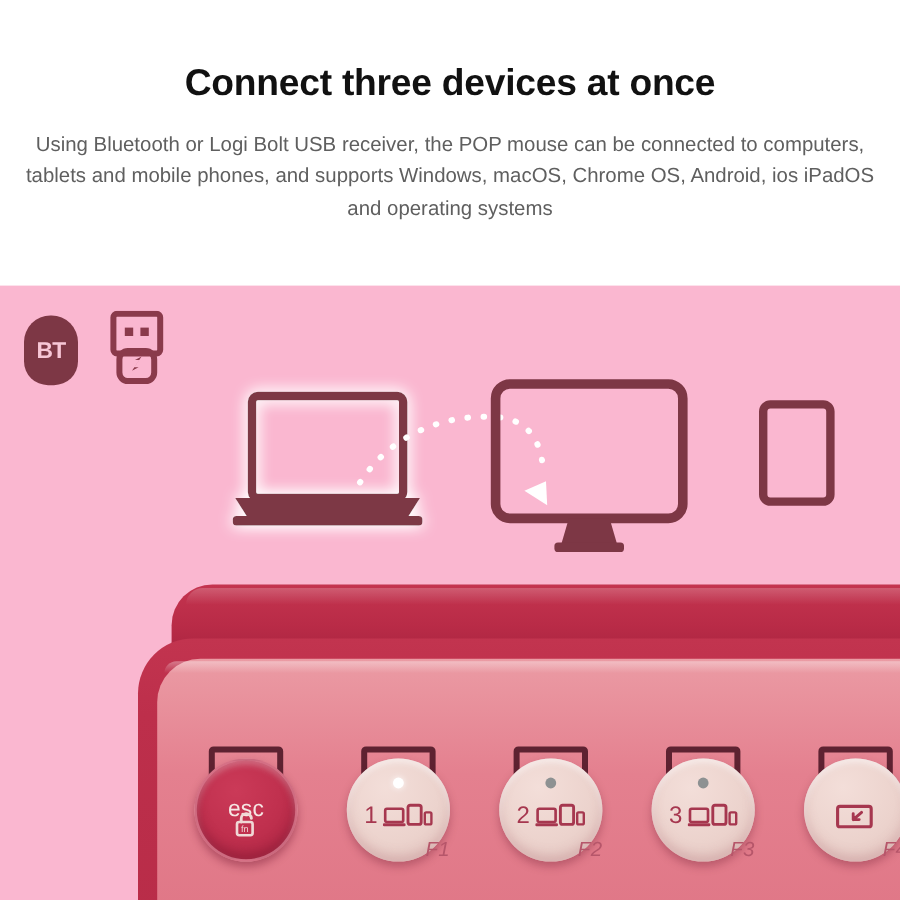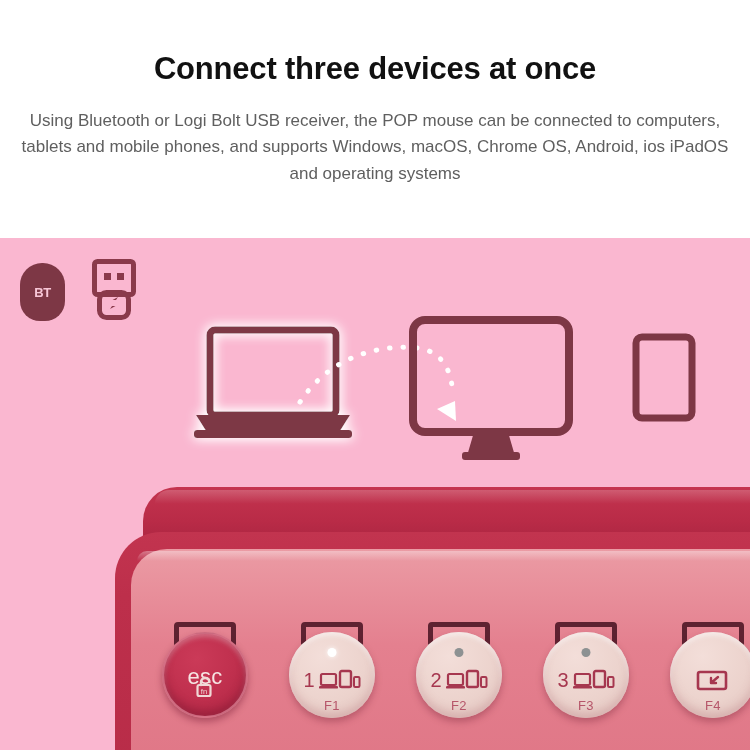--- a/index.html
+++ b/index.html
@@ -34,21 +34,21 @@
     background:#fab7d0;overflow:hidden;
   }
 
   
   .bt-badge{
     position:absolute;left:20px;top:263px;width:45px;height:58px;
     background:#7d3745;border-radius:22px 22px 20px 20px;
     display:flex;align-items:center;justify-content:center;
   }
   .bt-badge .bt-text{
-    color:#f7c6d6;font-size:13px;font-weight:bold;letter-spacing:-0.5px;
+    color:#f7c6d6;font-size:19px;font-weight:bold;letter-spacing:-0.5px;
     line-height:1;
   }
 
   
   .usb-icon{position:absolute;left:90px;top:259px;width:48px;height:62px;}
 
   
   .devices{position:absolute;left:0;top:238px;width:750px;height:280px;}
 
   
@@ -114,26 +114,26 @@
   .led.on{background:#ffffff;box-shadow:0 0 5px rgba(255,255,255,.9);}
   .led.off{background:#8d9192;}
 
   .key-main{
     position:absolute;top:36px;left:0;right:0;
     display:flex;align-items:center;justify-content:center;gap:4px;
     color:#a6374f;
   }
   .key-num{font-size:20px;font-weight:500;line-height:1;color:#a6374f;}
   .key-sub{
-    position:absolute;top:66px;left:0;right:0;text-align:center;
-    font-size:13px;color:#b6566a;letter-spacing:.3px;
+    position:absolute;top:66px;left:0;right:0;text-align:right;
+    font-size:17px;color:#b6566a;letter-spacing:.3px;font-style:italic;
   }
   .esc-label{
     position:absolute;top:30px;left:0;right:0;text-align:center;
-    font-size:22px;color:#f6e5e3;letter-spacing:.2px;
+    font-size:19px;color:#f6e5e3;letter-spacing:.2px;
   }
   .esc-lock{
     position:absolute;top:42px;left:50%;transform:translateX(-50%);
   }
 </style>
 </head>
 <body>
 
 <div class="page">
 

